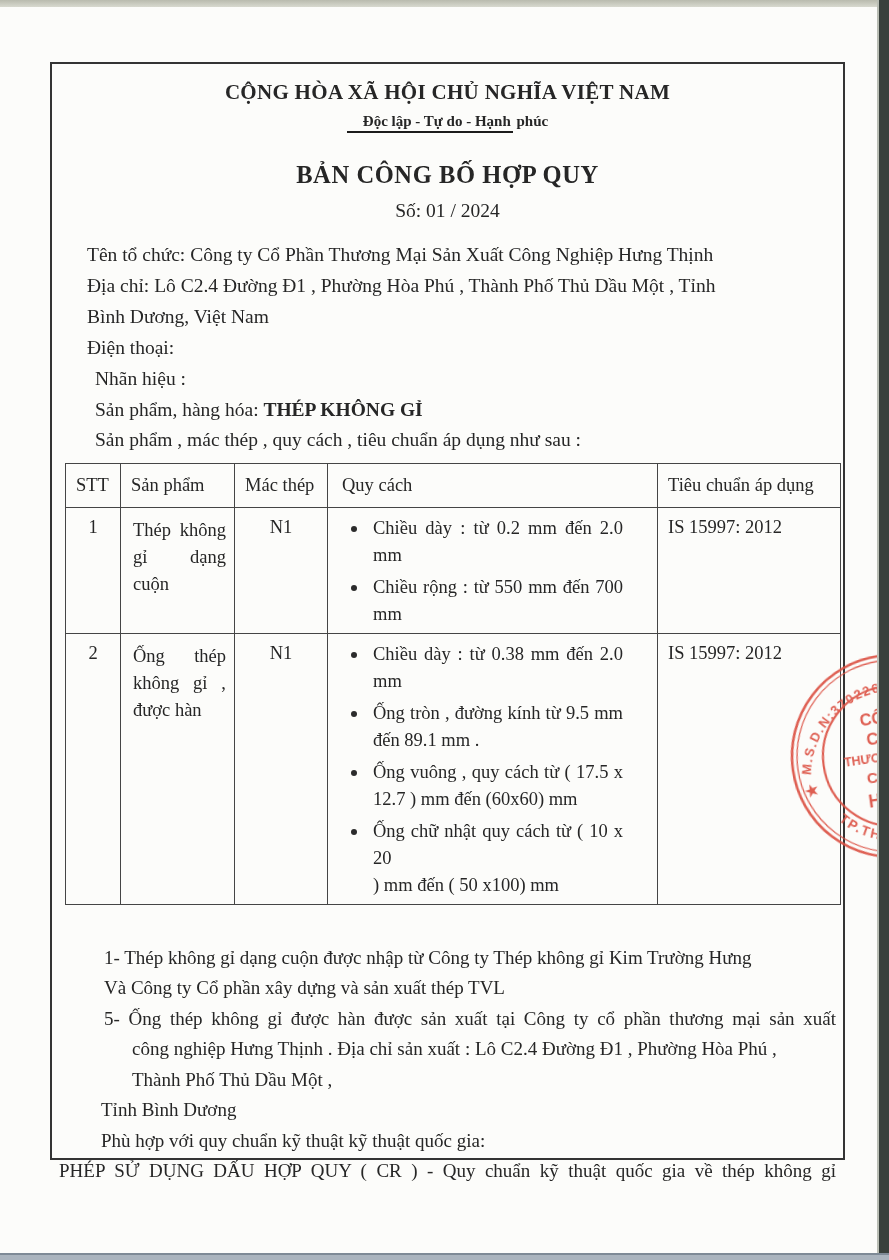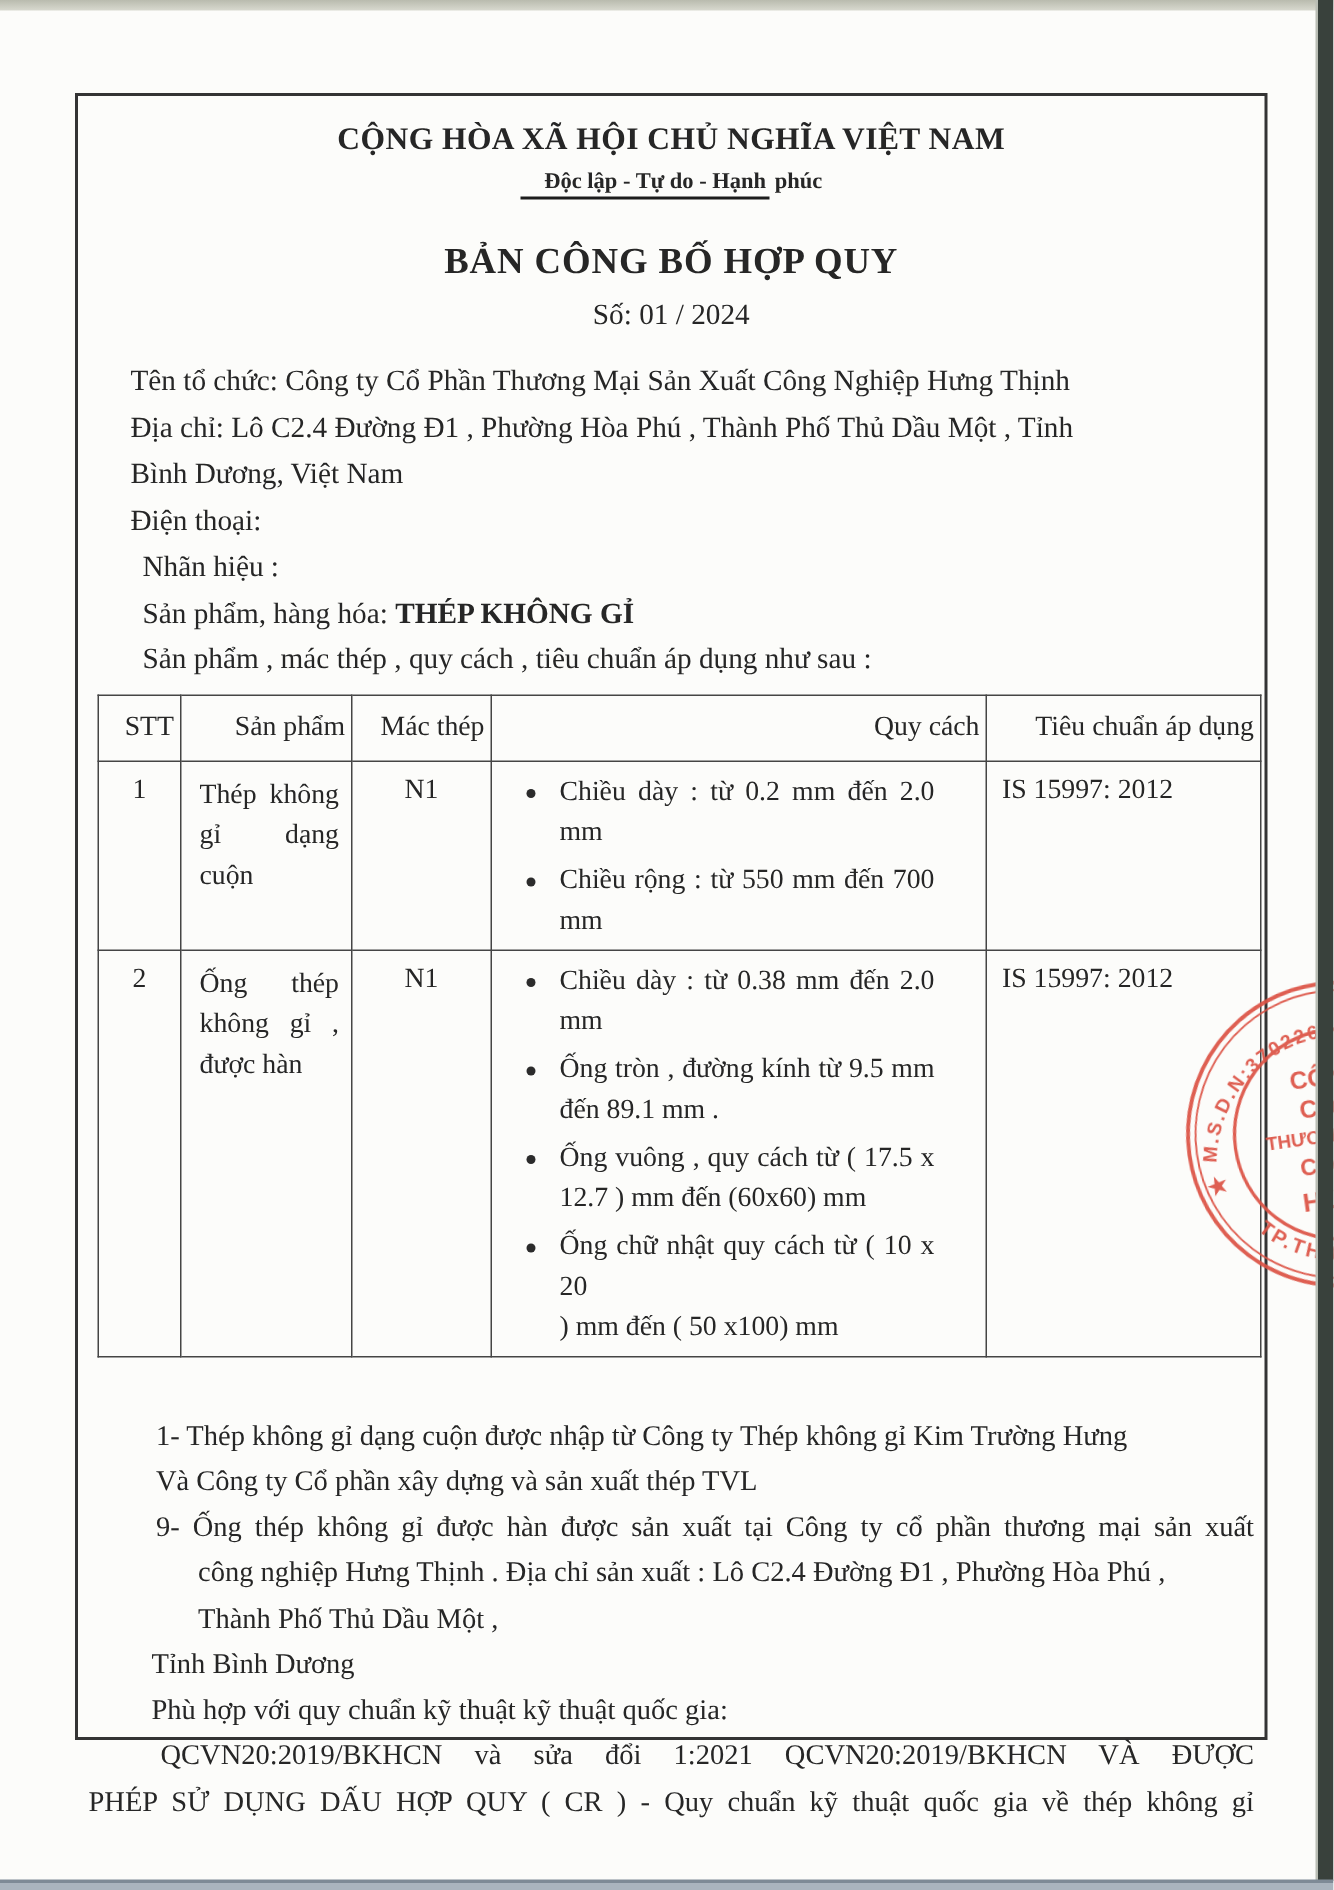--- a/index.html
+++ b/index.html
@@ -26,21 +26,21 @@
   .doc-no{font-size:19.5px;margin-top:8px;line-height:26px;}
 
   .org{margin:15px 40px 0 35px;font-size:19.5px;line-height:31px;}
   .prod{margin:1px 40px 0 43px;font-size:19.5px;line-height:30.5px;}
   .prod .b{font-weight:bold;}
 
   table.spec{border-collapse:collapse;margin:7px 0 0 13px;table-layout:fixed;width:775px;
     font-size:18.5px;}
   table.spec th,table.spec td{border:1.8px solid #454545;box-sizing:border-box;
     font-weight:normal;vertical-align:top;}
-  table.spec th{height:44px;vertical-align:middle;text-align:right;padding:0 4px 0 10px;}
+  table.spec th{height:44px;vertical-align:middle;text-align:left;padding:0 4px 0 10px;}
   th.c-stt,td.c-stt{width:55px;text-align:center;}
   th.c-prod,td.c-prod{width:114px;}
   th.c-grade,td.c-grade{width:93px;}
   th.c-spec,td.c-spec{width:330px;}
   th.c-std,td.c-std{width:183px;}
   td.c-stt{padding-top:9px;}
   td.c-prod{padding:9px 8px 0 12px;line-height:27px;}
   td.c-grade{text-align:center;padding-top:9px;}
   td.c-spec{padding:7px 10px 0 0;}
   td.c-std{padding:9px 4px 0 10px;}
@@ -160,26 +160,25 @@
           </div>
         </td>
         <td class="c-std">IS 15997: 2012</td>
       </tr>
     </tbody>
       </table>
 
     <div class="notes">
       <span class="ln ml-item">1-  Thép không gỉ dạng cuộn được nhập từ Công ty Thép không gỉ Kim Trường Hưng</span>
       <span class="ln ml-item">Và Công ty Cổ phần xây dựng và sản xuất thép TVL</span>
-      <span class="ln ml-item jl">9-  Ống thép không gỉ được hàn được sản xuất tại Công ty cổ phần thương mại sản xuất</span>
+      <span class="ln ml-item jl">5-  Ống thép không gỉ được hàn được sản xuất tại Công ty cổ phần thương mại sản xuất</span>
       <span class="ln ml-sub">công nghiệp Hưng Thịnh . Địa chỉ sản xuất : Lô C2.4 Đường Đ1 , Phường Hòa Phú ,</span>
       <span class="ln ml-sub">Thành Phố Thủ Dầu Một ,</span>
       <span class="ln ml-plain">Tỉnh Bình Dương</span>
       <span class="ln ml-plain">Phù hợp với quy chuẩn kỹ thuật kỹ thuật quốc gia:</span>
-      <span class="ln ml-qcvn jl">QCVN20:2019/BKHCN và sửa đổi 1:2021 QCVN20:2019/BKHCN VÀ ĐƯỢC</span>
       <span class="ln ml-flush jl">PHÉP SỬ DỤNG DẤU HỢP QUY ( CR ) -  Quy chuẩn kỹ thuật quốc gia về thép không gỉ</span>
     </div>
   </div>
 
   <div class="stamp">
     <svg width="230" height="230" viewBox="-115 -115 230 230" xmlns="http://www.w3.org/2000/svg">
       <g stroke="#dc5244" fill="none">
         <circle r="101" stroke-width="2.6"></circle>
         <circle r="96" stroke-width="1.3"></circle>
         <circle r="70" stroke-width="2.2"></circle>

